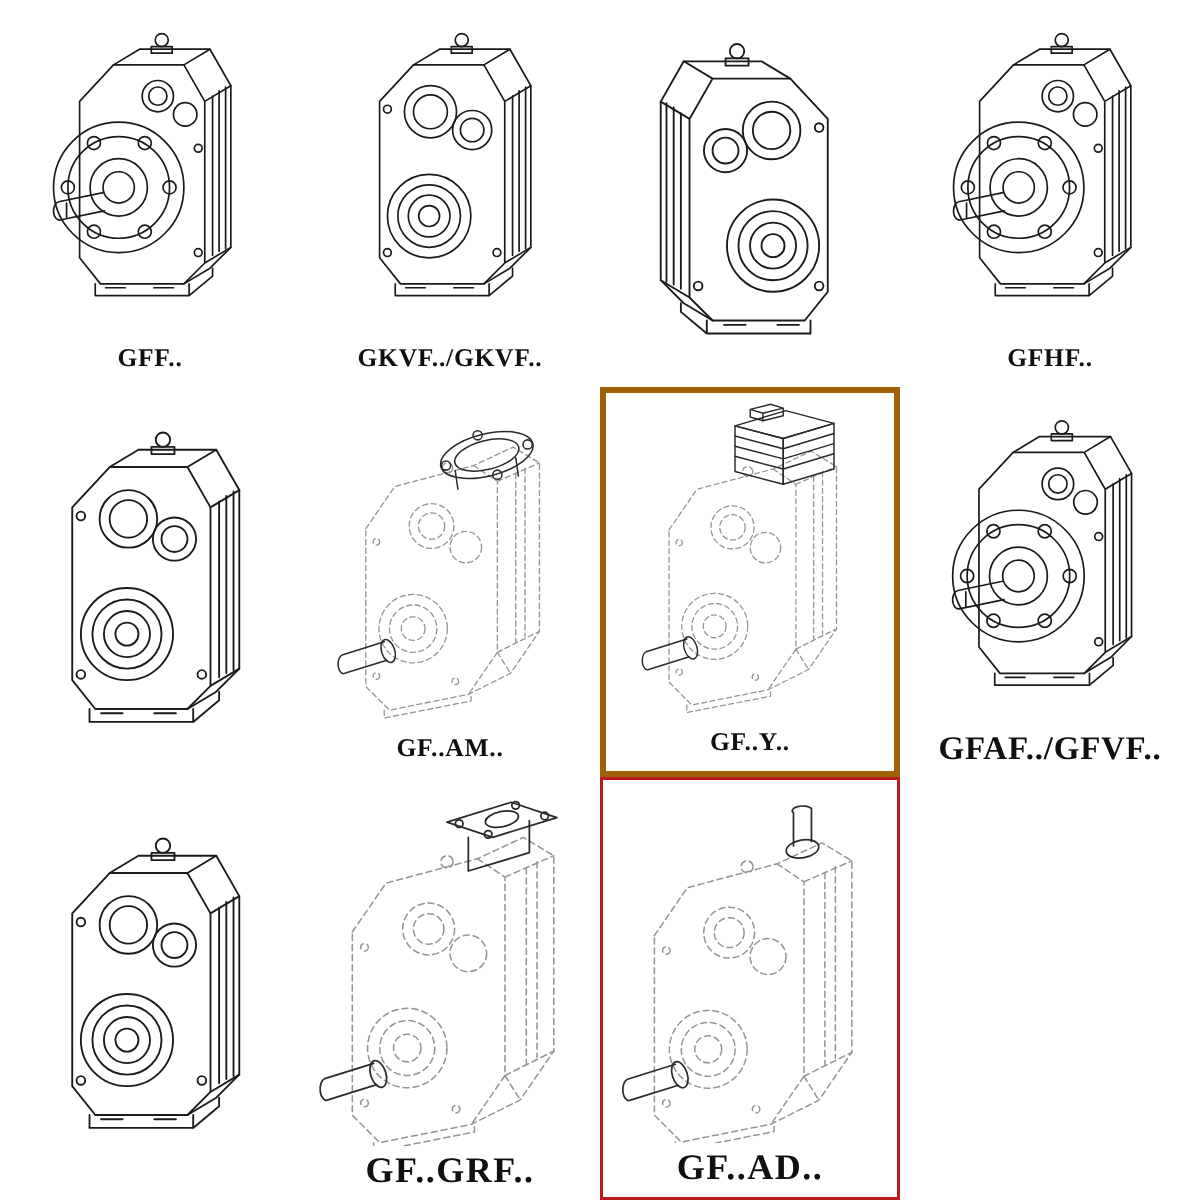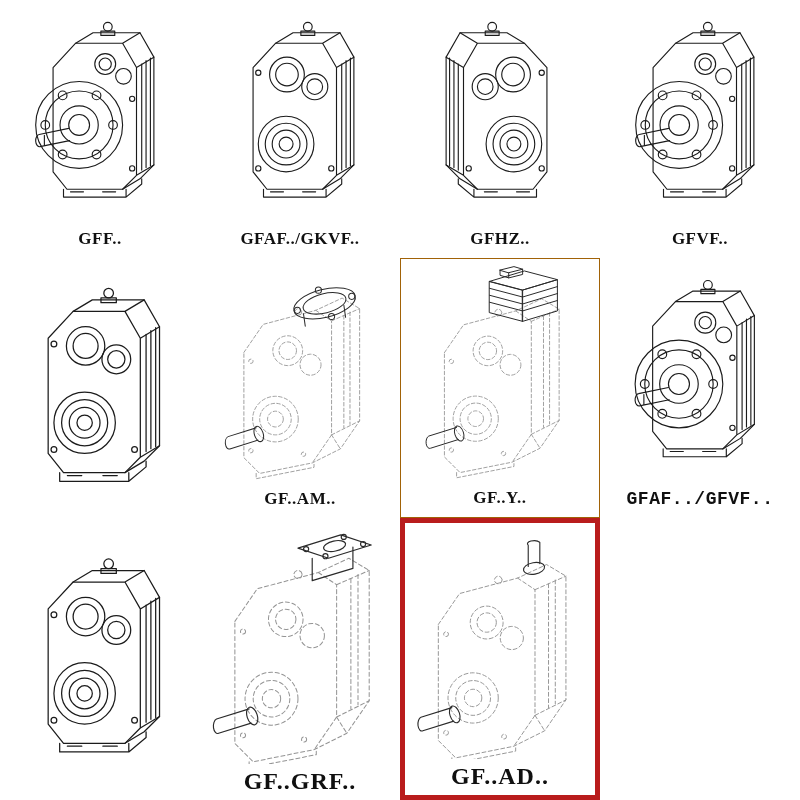--- a/index.html
+++ b/index.html
@@ -13,23 +13,23 @@
   .cell { display:flex; flex-direction:column; align-items:center; padding:2px 0 0 0; }
   .art { flex:1; width:100%; display:flex; align-items:center; justify-content:center; overflow:hidden; }
   .art svg { width:96%; height:97%; }
   .label {
     height:32px; width:100%; text-align:center;
     font-family:"Liberation Serif","DejaVu Serif",serif;
     font-weight:700; font-size:17px; letter-spacing:0.5px; color:#101010;
     line-height:26px;
   }
   .cell-11 .label, .cell-12 .label { font-size:24px; letter-spacing:1px; }
-  .cell-9 .label, .cell-10 .label { font-size:18px;font-family:Liberation Mono, monospace; }
-  .cell-8 { border:1px solid #a16207; }
-  .cell-12 { border:5px solid #b91c1c; }
+  .cell-9 .label, .cell-10 .label { font-size:22px; }
+  .cell-8 { border:4px solid #a16207; }
+  .cell-12 { border:2px solid #b91c1c; }
 
   
   .solid { stroke:#1b1b1b; fill:none; stroke-width:1.3; stroke-linejoin:round; stroke-linecap:round; }
   .solid-att { stroke:#2a2a2a; fill:none; stroke-width:1.15; stroke-linejoin:round; stroke-linecap:round; }
   .ghost { stroke:#949494; fill:none; stroke-width:1; stroke-dasharray:4 2.6; stroke-linejoin:round; stroke-linecap:round; }
   .defs-holder { position:absolute; width:0; height:0; overflow:hidden; }
 </style>
 </head>
 <body>
 
@@ -151,41 +151,40 @@
     </div>
     <figcaption class="label">GFF..</figcaption>
   </figure>
 
   <figure class="cell cell-2">
     <div class="art">
       <svg viewBox="0 0 200 250" xmlns="http://www.w3.org/2000/svg" xmlns:xlink="http://www.w3.org/1999/xlink">
         <use class="solid" href="#gb-plain" xlink:href="#gb-plain"></use>
       </svg>
     </div>
-    <figcaption class="label">GFAF../GKVF..</figcaption>
+    <figcaption class="label">GKVF../GKVF..</figcaption>
   </figure>
 
   <figure class="cell cell-3">
     <div class="art">
       <svg viewBox="0 0 200 250" xmlns="http://www.w3.org/2000/svg" xmlns:xlink="http://www.w3.org/1999/xlink">
         <g class="solid" transform="translate(200,0) scale(-1,1)">
           <use href="#gb-plain" xlink:href="#gb-plain"></use>
         </g>
       </svg>
     </div>
-    <figcaption class="label">GFHZ..</figcaption>
   </figure>
 
   <figure class="cell cell-4">
     <div class="art">
       <svg viewBox="0 0 200 250" xmlns="http://www.w3.org/2000/svg" xmlns:xlink="http://www.w3.org/1999/xlink">
         <use class="solid" href="#gb-flange" xlink:href="#gb-flange"></use>
       </svg>
     </div>
-    <figcaption class="label">GFVF..</figcaption>
+    <figcaption class="label">GFHF..</figcaption>
   </figure>
 
   <figure class="cell cell-5">
     <div class="art">
       <svg viewBox="0 0 200 250" xmlns="http://www.w3.org/2000/svg" xmlns:xlink="http://www.w3.org/1999/xlink">
         <use class="solid" href="#gb-plain" xlink:href="#gb-plain"></use>
       </svg>
     </div>
   </figure>
 

